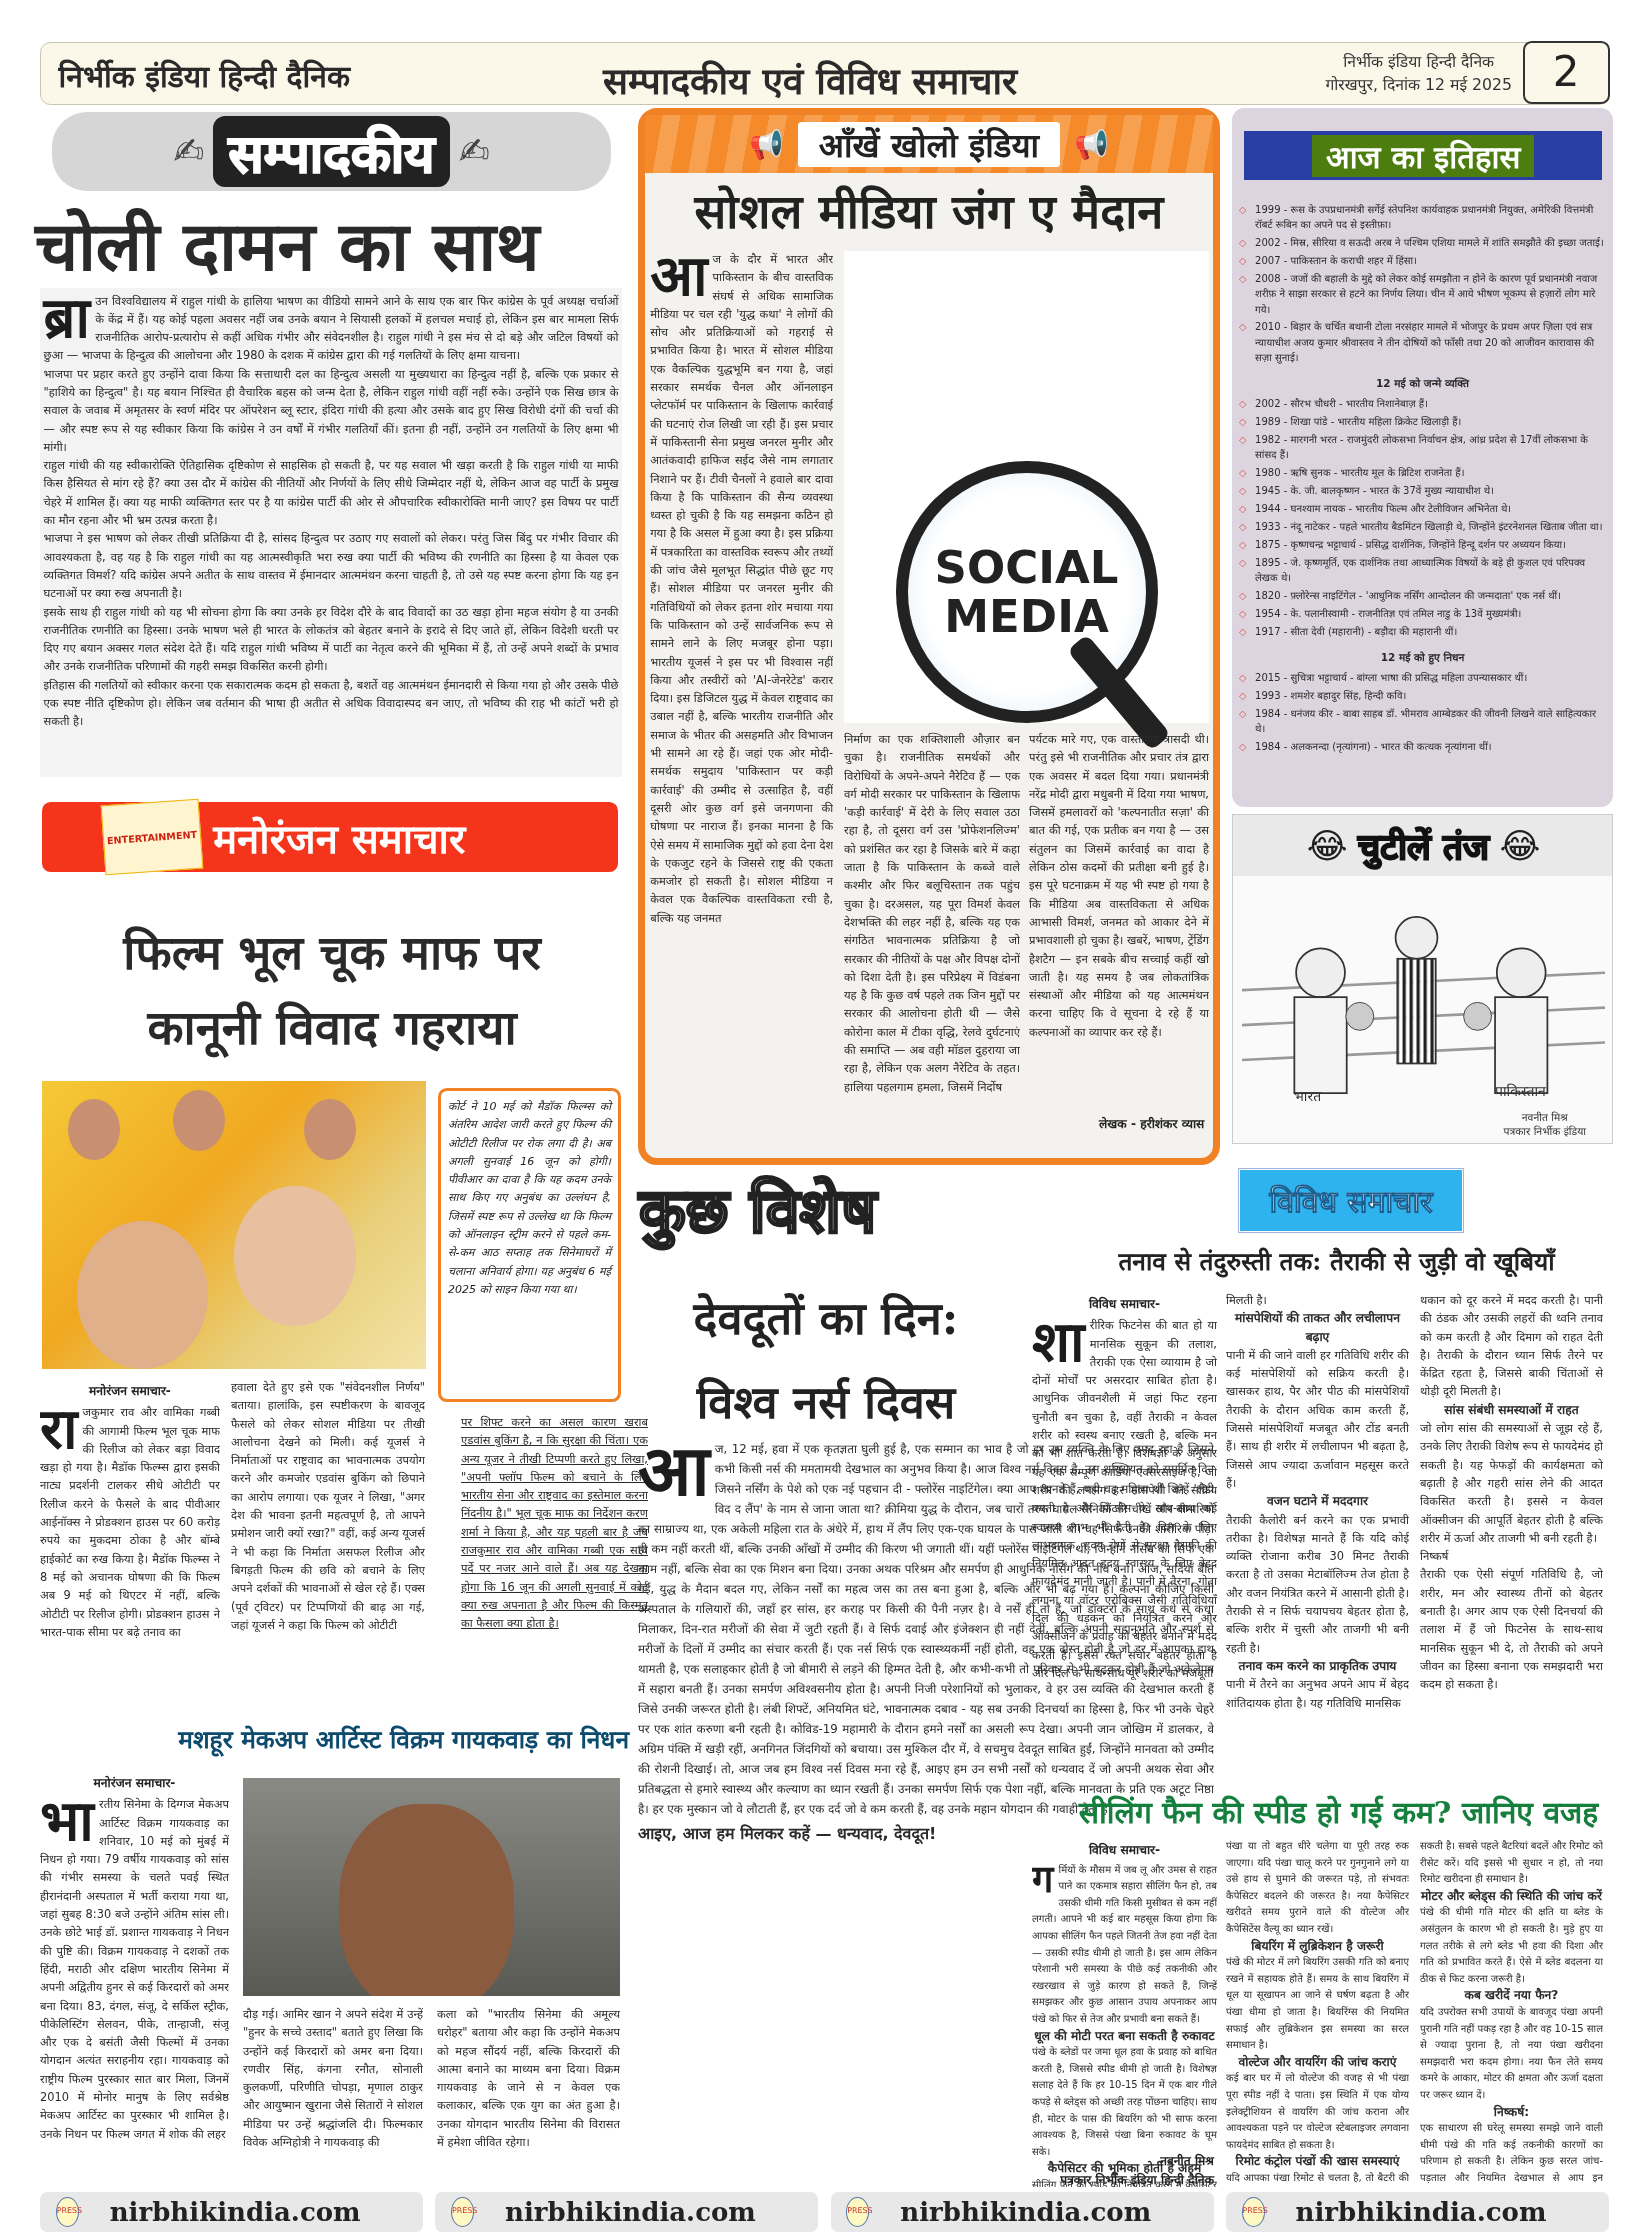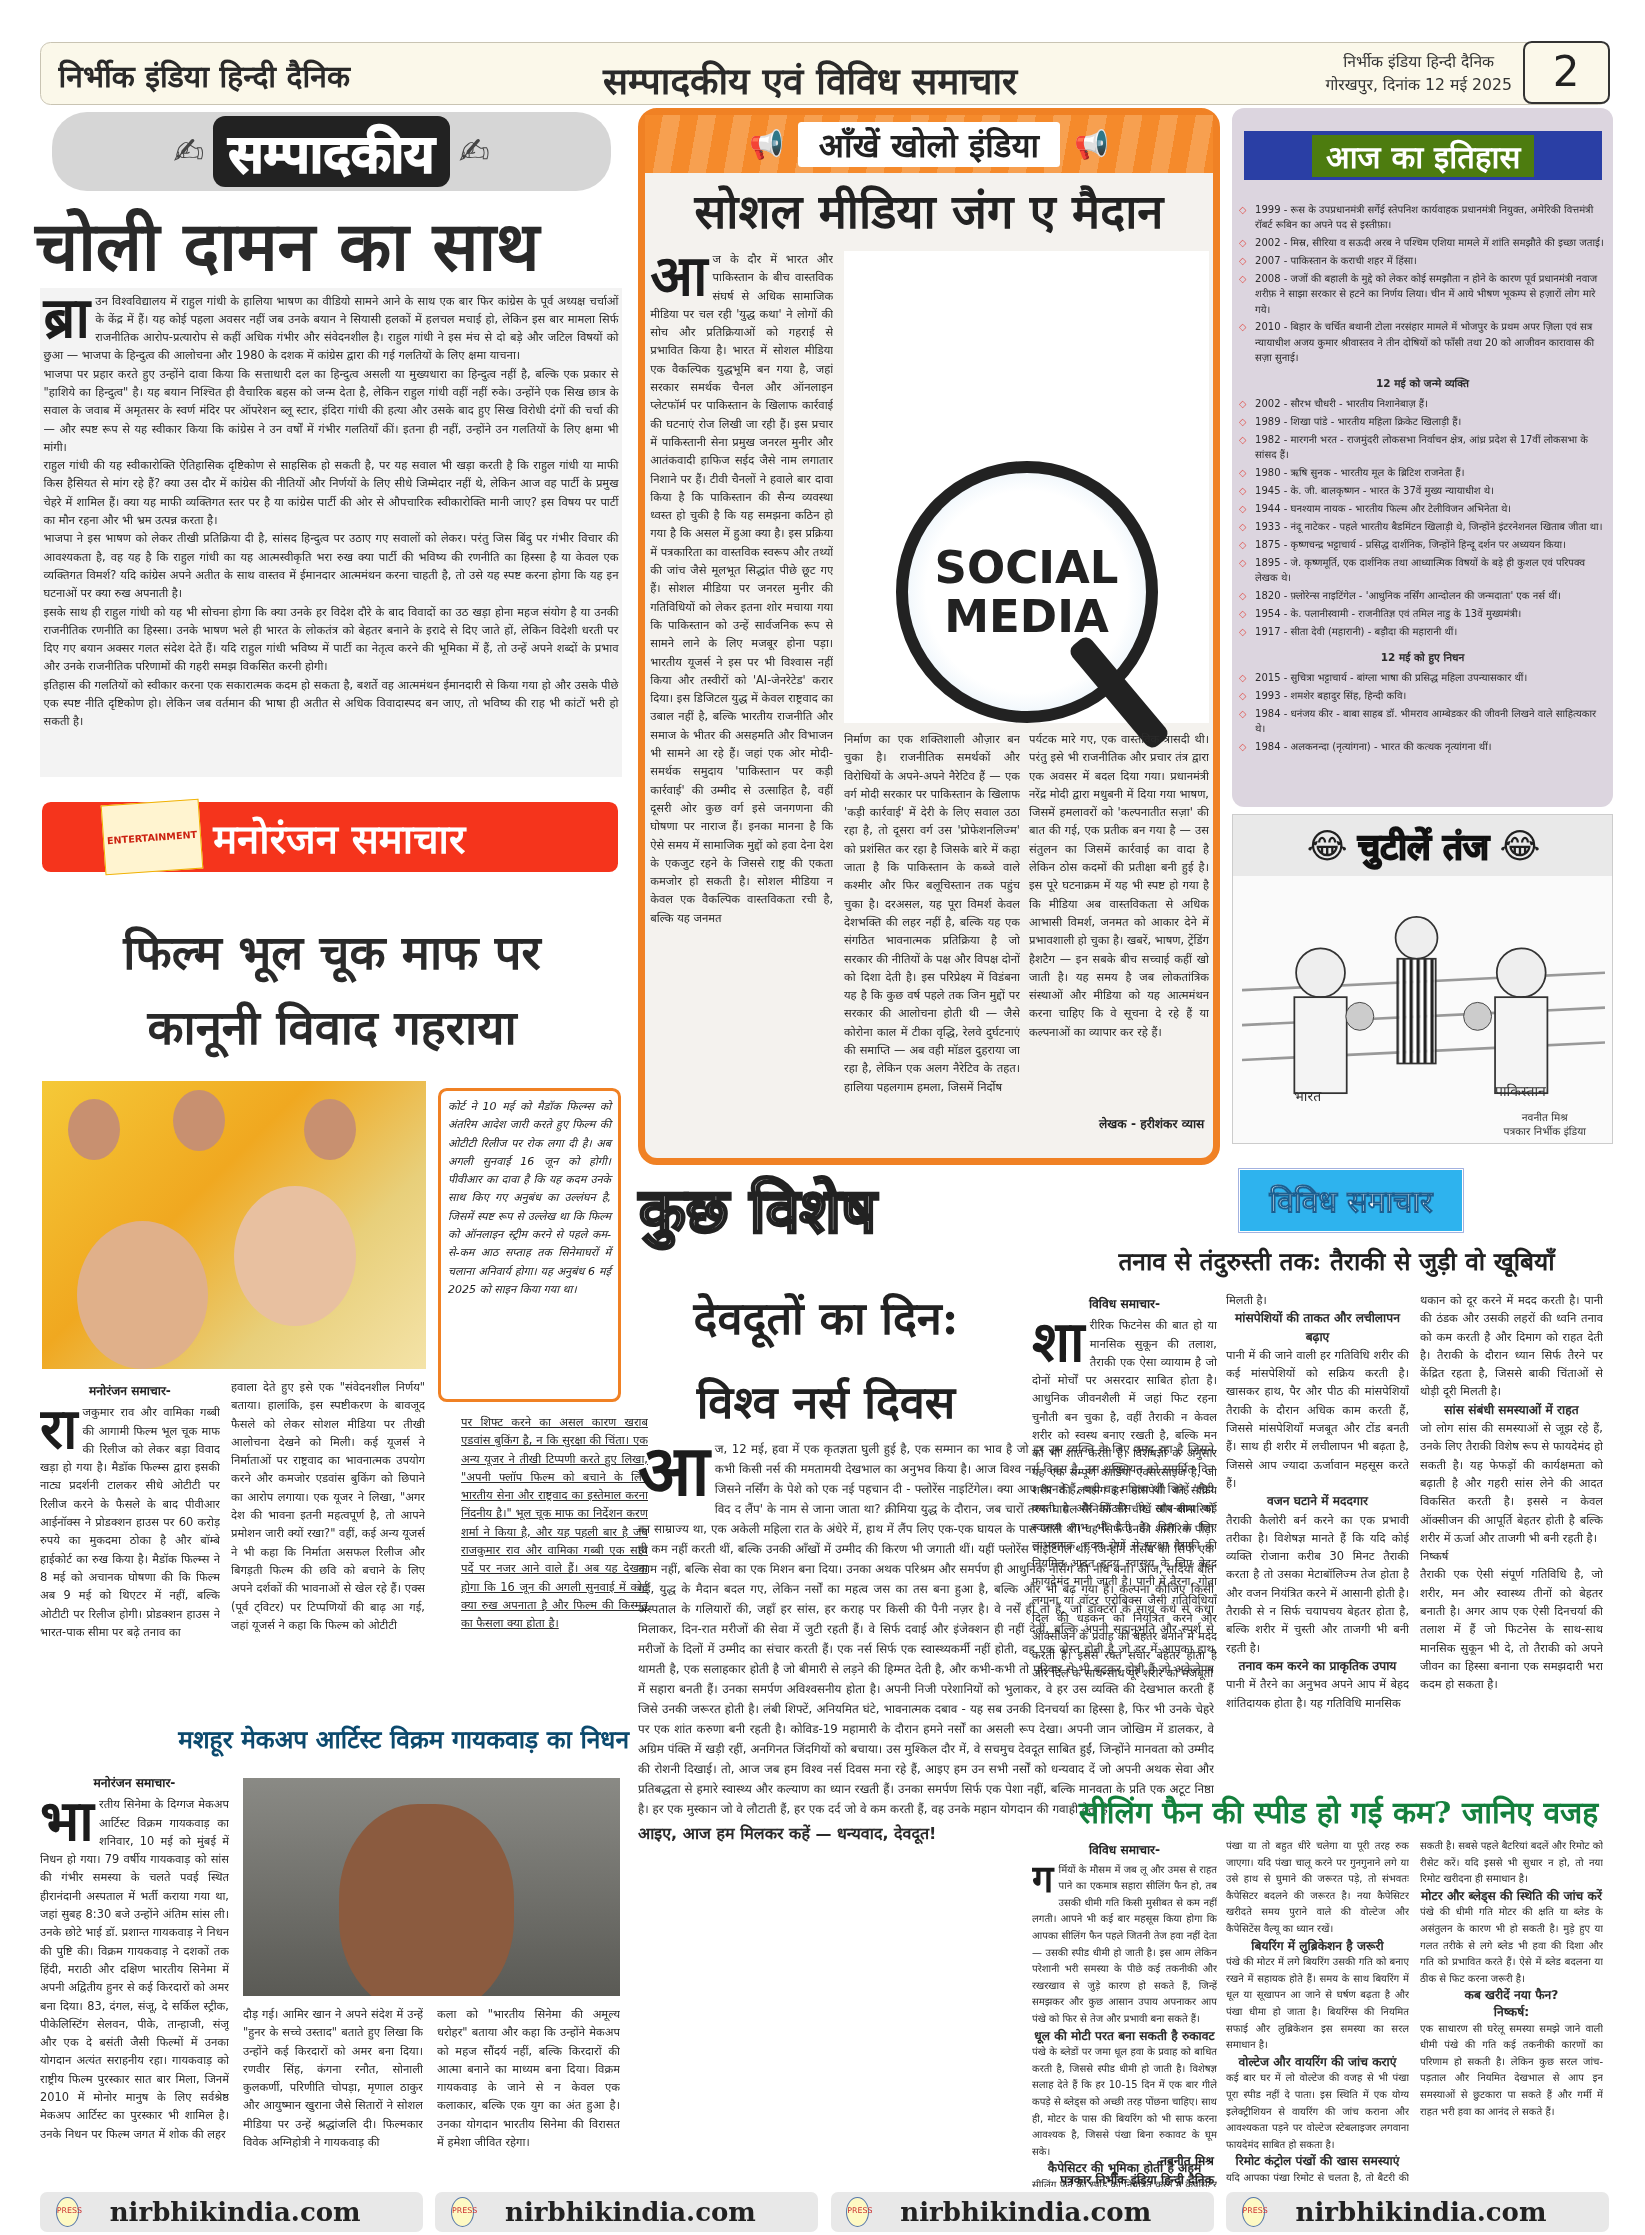--- a/index.html
+++ b/index.html
@@ -375,20 +375,21 @@
   <div class="tag-hd">वोल्टेज और वायरिंग की जांच कराएं</div>
   <div>कई बार घर में लो वोल्टेज की वजह से भी पंखा पूरा स्पीड नहीं दे पाता। इस स्थिति में एक योग्य इलेक्ट्रीशियन से वायरिंग की जांच कराना और आवश्यकता पड़ने पर वोल्टेज स्टेबलाइजर लगवाना फायदेमंद साबित हो सकता है।</div>
   <div class="tag-hd">रिमोट कंट्रोल पंखों की खास समस्याएं</div>
   <div>यदि आपका पंखा रिमोट से चलता है, तो बैटरी की कमजोरी या रिमोट की खराबी भी स्पीड में बाधा बन</div>
 </div>
 <div class="abs fan-col-3 col-body" style="height:349px;">
   <div>सकती है। सबसे पहले बैटरियां बदलें और रिमोट को रीसेट करें। यदि इससे भी सुधार न हो, तो नया रिमोट खरीदना ही समाधान है।</div>
   <div class="tag-hd">मोटर और ब्लेड्स की स्थिति की जांच करें</div>
   <div>पंखे की धीमी गति मोटर की क्षति या ब्लेड के असंतुलन के कारण भी हो सकती है। मुड़े हुए या गलत तरीके से लगे ब्लेड भी हवा की दिशा और गति को प्रभावित करते हैं। ऐसे में ब्लेड बदलना या ठीक से फिट करना जरूरी है।</div>
   <div class="tag-hd">कब खरीदें नया फैन?</div>
+  <div>यदि उपरोक्त सभी उपायों के बावजूद पंखा अपनी पुरानी गति नहीं पकड़ रहा है और वह 10-15 साल से ज्यादा पुराना है, तो नया पंखा खरीदना समझदारी भरा कदम होगा। नया फैन लेते समय कमरे के आकार, मोटर की क्षमता और ऊर्जा दक्षता पर जरूर ध्यान दें।</div>
   <div class="tag-hd">निष्कर्ष:</div>
   <div>एक साधारण सी घरेलू समस्या समझे जाने वाली धीमी पंखे की गति कई तकनीकी कारणों का परिणाम हो सकती है। लेकिन कुछ सरल जांच-पड़ताल और नियमित देखभाल से आप इन समस्याओं से छुटकारा पा सकते हैं और गर्मी में राहत भरी हवा का आनंद ले सकते हैं।</div>
 </div>
 
 <div class="abs footer">
   <div class="foot-cell">
       <div class="foot-logo">PRESS</div>
       <a class="foot-url">nirbhikindia.com</a>
     </div>
   <div class="foot-cell">

